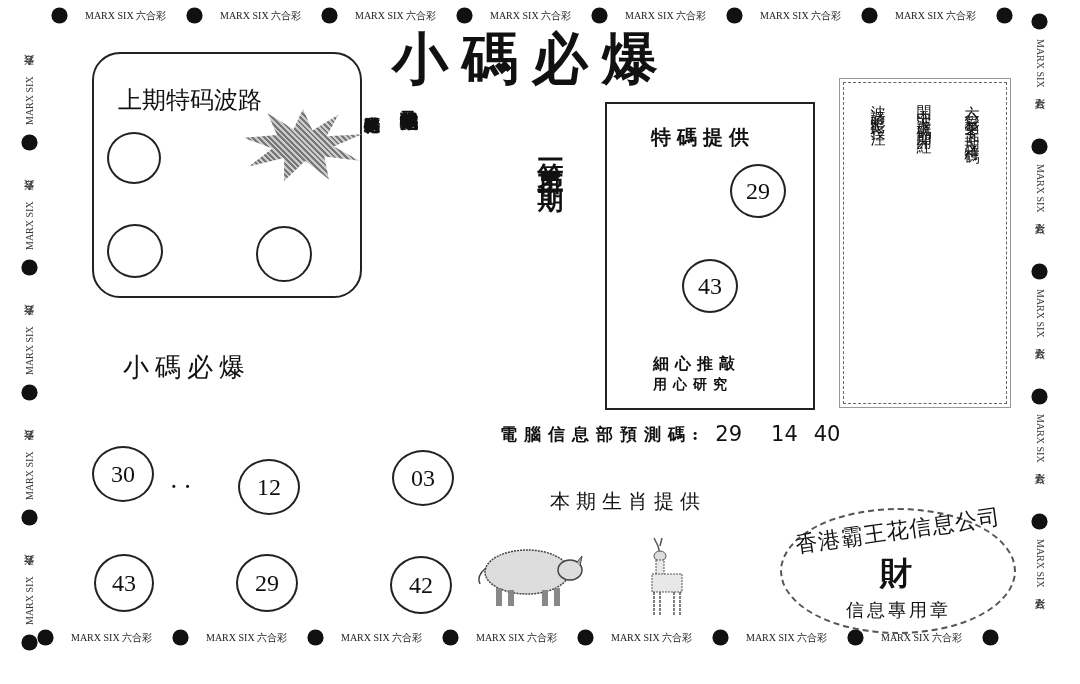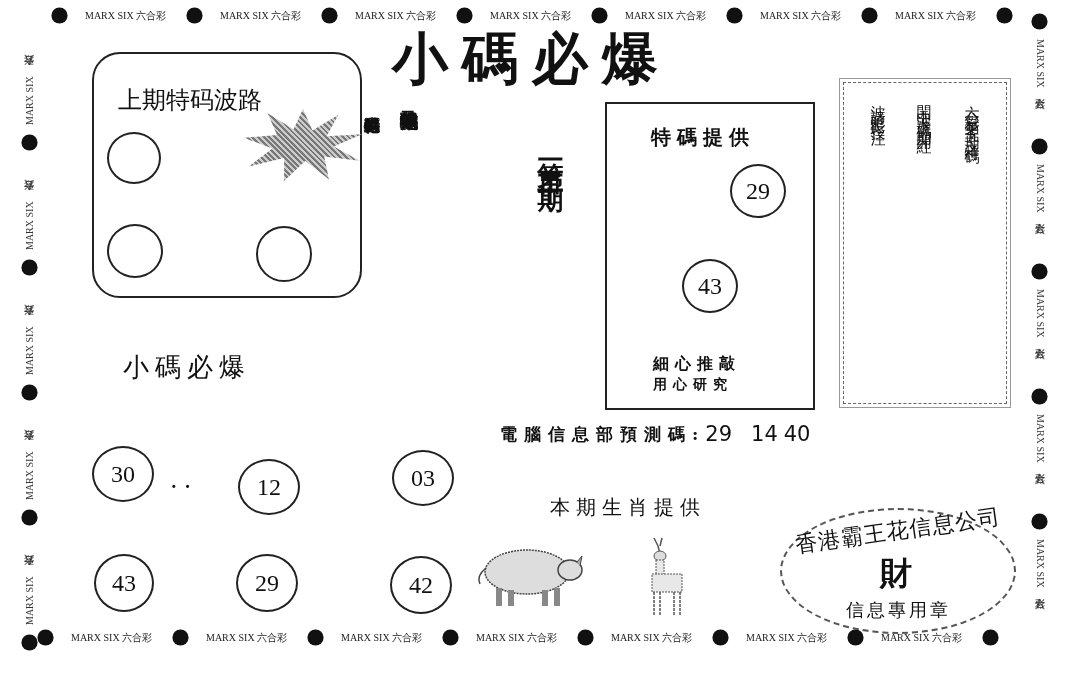--- a/index.html
+++ b/index.html
@@ -178,28 +178,28 @@
 
 <div class="abs circle" style="left:92px; top:446px; width:58px; height:52px;">30</div>
 <div class="abs" style="left:170px; top:466px; font-size:24px; letter-spacing:6px;">..</div>
 <div class="abs circle" style="left:238px; top:459px; width:58px; height:52px;">12</div>
 <div class="abs circle" style="left:392px; top:450px; width:58px; height:52px;">03</div>
 
 <div class="abs circle" style="left:94px; top:554px; width:56px; height:54px;">43</div>
 <div class="abs circle" style="left:236px; top:554px; width:58px; height:54px;">29</div>
 <div class="abs circle" style="left:390px; top:556px; width:58px; height:54px;text-align:right;">42</div>
 
-<div class="abs" style="left:500px; top:422px; display:flex; align-items:center;">
+<div class="abs" style="left:500px; top:422px; display:flex; gap:10px; align-items:center;">
   <span style="font-size:17px; font-weight:bold; letter-spacing:7px;">電腦信息部預測碼:</span>
   <span style="font-family:'DejaVu Sans',sans-serif; font-size:21px;">29</span>
   <span style="font-family:'DejaVu Sans',sans-serif; font-size:21px; margin-left:19px;">14</span>
   <span style="font-family:'DejaVu Sans',sans-serif; font-size:21px; margin-left:6px;">40</span>
 </div>
 
-<div class="abs" style="left:550px; top:488px; font-size:20px; letter-spacing:6px;margin-top:6px;">本期生肖提供</div>
+<div class="abs" style="left:550px; top:488px; font-size:20px; letter-spacing:6px;">本期生肖提供</div>
 
 <svg class="abs" style="left:472px; top:540px;" width="115" height="72" viewBox="0 0 115 72">
   <ellipse cx="55" cy="32" rx="42" ry="22" fill="#ddd" stroke="#444" stroke-width="1.5" stroke-dasharray="2 1"></ellipse>
   <ellipse cx="98" cy="30" rx="12" ry="10" fill="#ddd" stroke="#444" stroke-width="1.5"></ellipse>
   <path d="M105 22 L110 16 L108 26" fill="#aaa" stroke="#444"></path>
   <path d="M14 28 Q4 36 8 44" fill="none" stroke="#444" stroke-width="1.5"></path>
   <rect x="24" y="48" width="6" height="18" fill="#888"></rect>
   <rect x="36" y="50" width="6" height="16" fill="#888"></rect>
   <rect x="70" y="50" width="6" height="16" fill="#888"></rect>
   <rect x="82" y="48" width="6" height="18" fill="#888"></rect>

